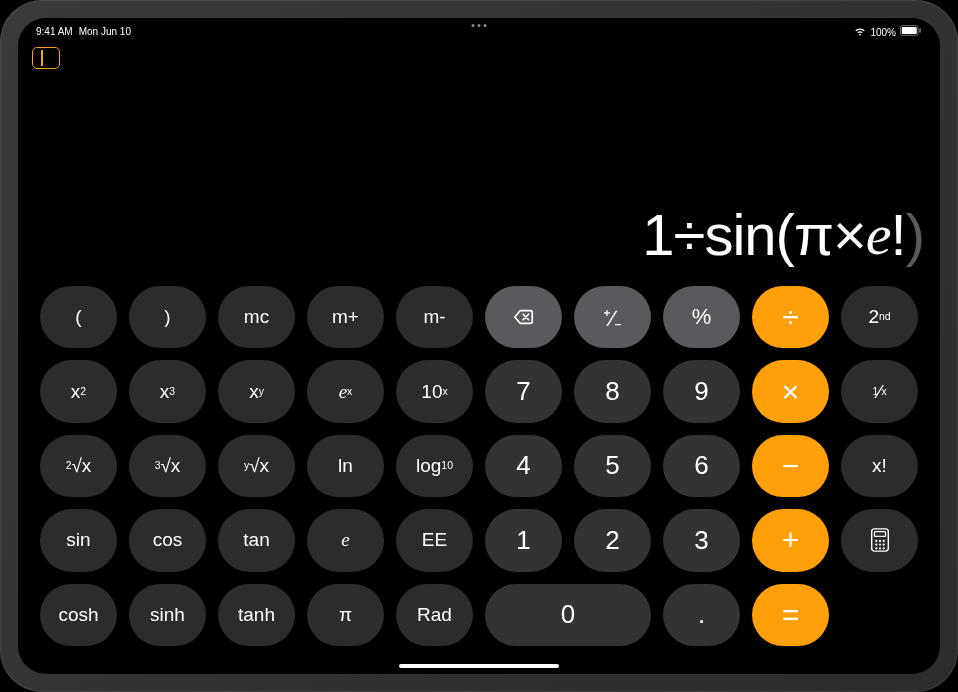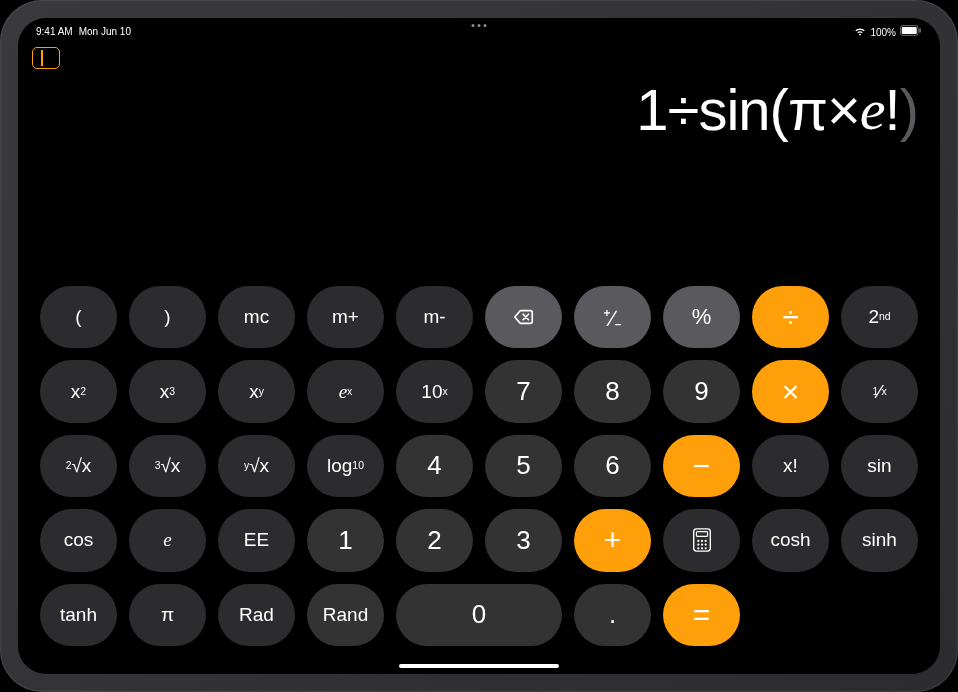--- a/index.html
+++ b/index.html
@@ -98,23 +98,23 @@
       left: 8px;
       top: 2px;
       bottom: 2px;
       width: 1.5px;
       background: #ff9f0a;
     }
     
     .display-area {
       flex: 1;
       display: flex;
-      align-items: flex-start;
+      align-items: flex-end;
       justify-content: flex-end;
-      padding: 0 22px 18px 28px;
+      padding: 0 16px 18px 28px;
       color: #fff;
       font-size: 58px;
       font-weight: 300;
       letter-spacing: -1px;
       white-space: nowrap;
     }
     .display-dim {
       color: #5a5a5e;
     }
     .display-area em {
@@ -262,32 +262,34 @@
           <span>√x</span>
         </button>
       <button class="key k-func">
           <sup>3</sup>
           <span>√x</span>
         </button>
       <button class="key k-func">
           <sup>y</sup>
           <span>√x</span>
         </button>
+      <button class="key k-func">ln</button>
       <button class="key k-func">
           <span>log</span>
           <sub>10</sub>
         </button>
       <button class="key k-num">4</button>
       <button class="key k-num">5</button>
       <button class="key k-num">6</button>
       <button class="key k-op">−</button>
 
       <button class="key k-func">x!</button>
       <button class="key k-func">sin</button>
       <button class="key k-func">cos</button>
+      <button class="key k-func">tan</button>
       <button class="key k-func">
           <em>e</em>
         </button>
       <button class="key k-func">EE</button>
       <button class="key k-num">1</button>
       <button class="key k-num">2</button>
       <button class="key k-num">3</button>
       <button class="key k-op">+</button>
 
       <button class="key k-func calc-icon">
@@ -303,21 +305,20 @@
           <circle cx="6" cy="22" r="1.2" fill="#fff"></circle>
             <circle cx="10" cy="22" r="1.2" fill="#fff"></circle>
             <circle cx="14" cy="22" r="1.2" fill="#fff"></circle>
         </svg>
       </button>
       <button class="key k-func">cosh</button>
       <button class="key k-func">sinh</button>
       <button class="key k-func">tanh</button>
       <button class="key k-func">π</button>
       <button class="key k-func">Rad</button>
-      <button class="key k-num" style="font-size:19px">Rand</button>
       <button class="key k-num zero">0</button>
       <button class="key k-num">.</button>
       <button class="key k-op">=</button>
     </div>
 
     <div class="home-indicator"></div>
   </div>
 </div>
 
 </body></html>

